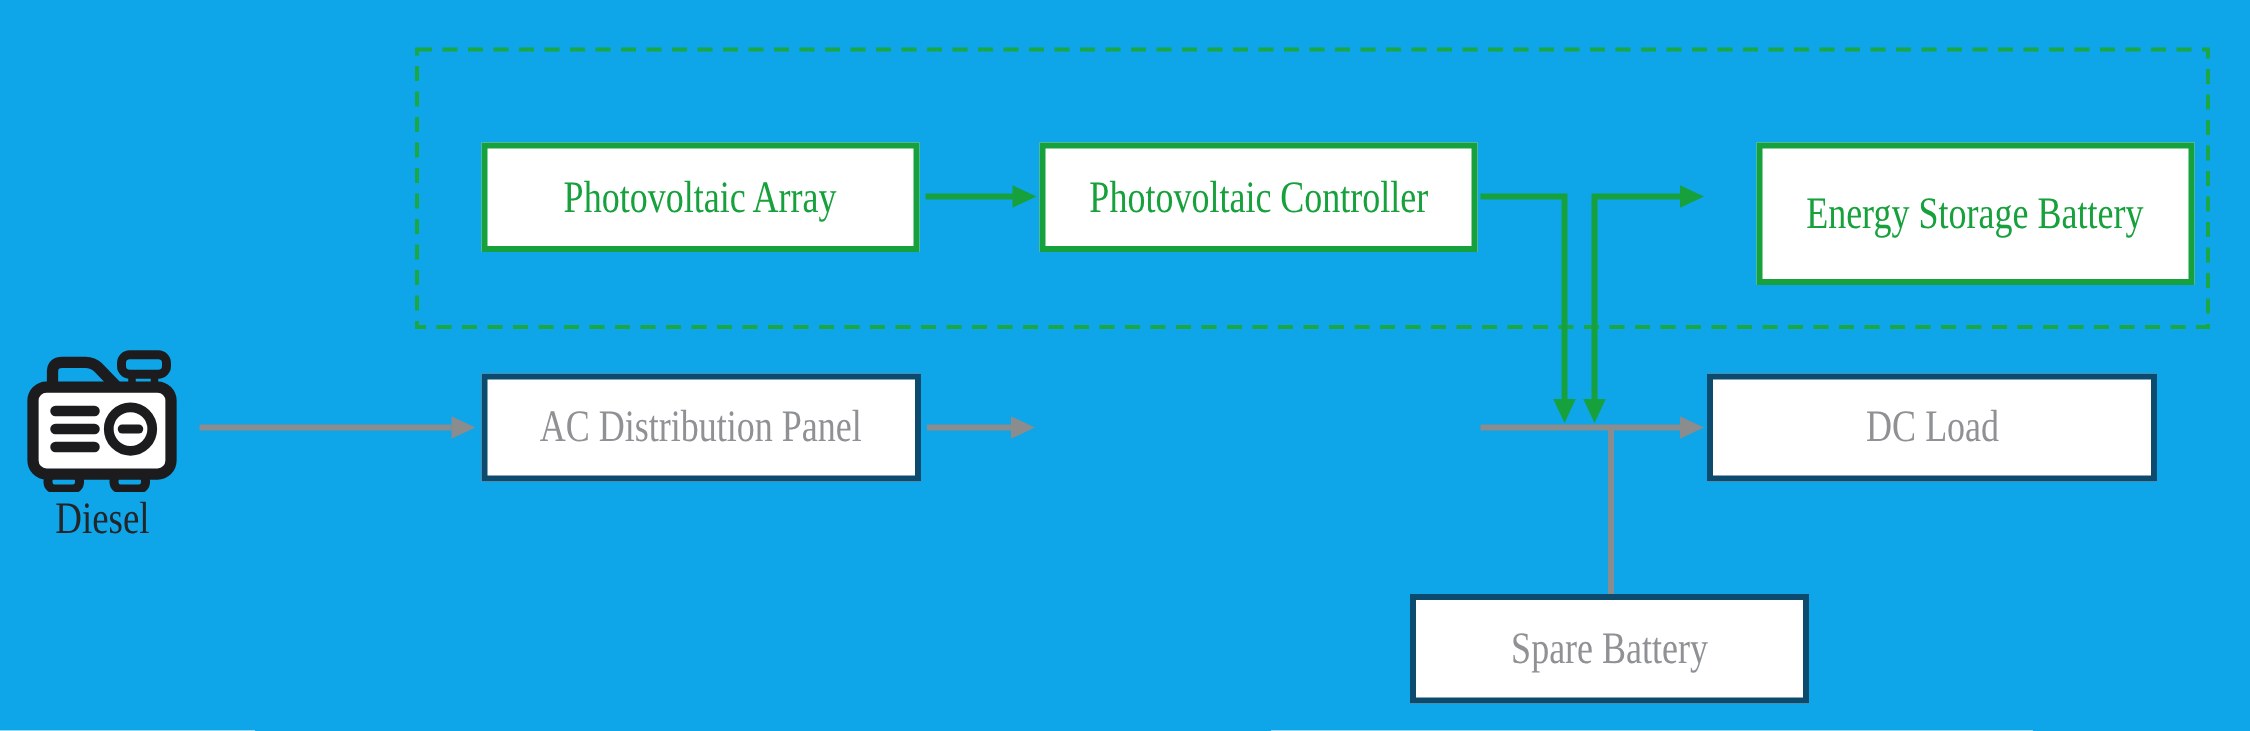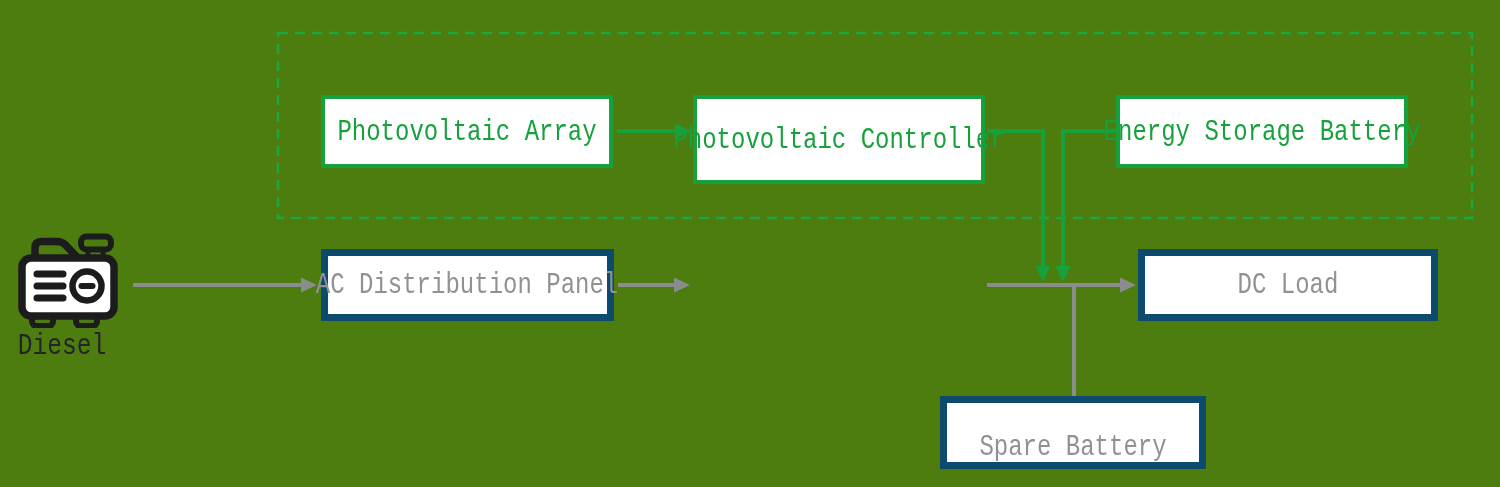--- a/index.html
+++ b/index.html
@@ -1,33 +1,33 @@
 <!DOCTYPE html>
 <html><head>
 <meta charset="utf-8">
 <style>
   html,body { margin:0; padding:0; background:#ffffff; }
   .stage {
-    position:relative; width:1500px; height:487px; background:#4d7c0f;
-    font-family:Liberation Mono, monospace; overflow:hidden;
+    position:relative; width:1500px; height:487px; background:#0ea5e9;
+    font-family:Liberation Serif, serif; overflow:hidden;
   }
   .wires { position:absolute; left:0; top:0; width:1500px; height:487px; }
   .box {
     position:absolute; box-sizing:border-box; background:#ffffff;
     display:flex; align-items:center; justify-content:center;
   }
   .box-green { border:4px solid #17A13C; color:#17A13C; }
-  .box-gray  { border:7px solid #0c4a6e; color:#8F9194; }
+  .box-gray  { border:4px solid #0c4a6e; color:#8F9194; }
   .box-label {
     display:inline-block; font-size:30px; line-height:1;
     transform:scaleX(0.80); transform-origin:center; white-space:nowrap;
   }
   .diesel-wrap { position:absolute; left:16px; top:228px; width:104px; height:100px; }
   .diesel-label {
-    position:absolute; left:8px; top:331px; width:120px; text-align:left;
+    position:absolute; left:8px; top:331px; width:120px; text-align:center;
     color:#242527; font-size:29px; line-height:1;
   }
   .diesel-label .box-label { transform:scaleX(0.82); }
 </style>
 </head>
 <body>
 
 <div class="stage">
 
   <svg class="wires" viewBox="0 0 1500 487" xmlns="http://www.w3.org/2000/svg">
@@ -63,38 +63,38 @@
       <polygon points="317,285 301,277.5 301,292.5"></polygon>
       <polygon points="690,285 674,277.5 674,292.5"></polygon>
       <polygon points="1136,285 1120,277.5 1120,292.5"></polygon>
     </g>
   </svg>
 
   <div class="box box-green" style="left:321px; top:95px; width:292px; height:73px;">
     <span class="box-label">Photovoltaic Array</span>
   </div>
 
-  <div class="box box-green" style="left:693px; top:95px; width:292px; height:89px;">
+  <div class="box box-green" style="left:693px; top:95px; width:292px; height:73px;">
     <span class="box-label">Photovoltaic Controller</span>
   </div>
 
-  <div class="box box-green" style="left:1116px; top:95px; width:292px; height:73px;">
+  <div class="box box-green" style="left:1171px; top:95px; width:292px; height:95px;">
     <span class="box-label">Energy Storage Battery</span>
   </div>
 
   <div class="box box-gray" style="left:321px; top:249px; width:293px; height:72px;">
     <span class="box-label">AC Distribution Panel</span>
   </div>
 
 
   <div class="box box-gray" style="left:1138px; top:249px; width:300px; height:72px;">
     <span class="box-label">DC Load</span>
   </div>
 
-  <div class="box box-gray" style="left:940px; top:396px; width:266px; height:73px;align-items:flex-end;">
+  <div class="box box-gray" style="left:940px; top:396px; width:266px; height:73px;">
     <span class="box-label">Spare Battery</span>
   </div>
 
   <div class="diesel-wrap">
     <svg viewBox="0 0 104 100" width="104" height="100" xmlns="http://www.w3.org/2000/svg" fill="none" stroke="#1C1C1E" stroke-linecap="round" stroke-linejoin="round">
 
       <path d="M19,30 V20 Q19,13.5 25.5,13.5 H41 Q46,13.5 49.5,17 L62,30" stroke-width="7.5"></path>
 
       <rect x="65" y="8.5" width="30" height="13" rx="5.5" stroke-width="6"></rect>
       <rect x="72" y="21.5" width="15" height="9" stroke-width="5"></rect>

